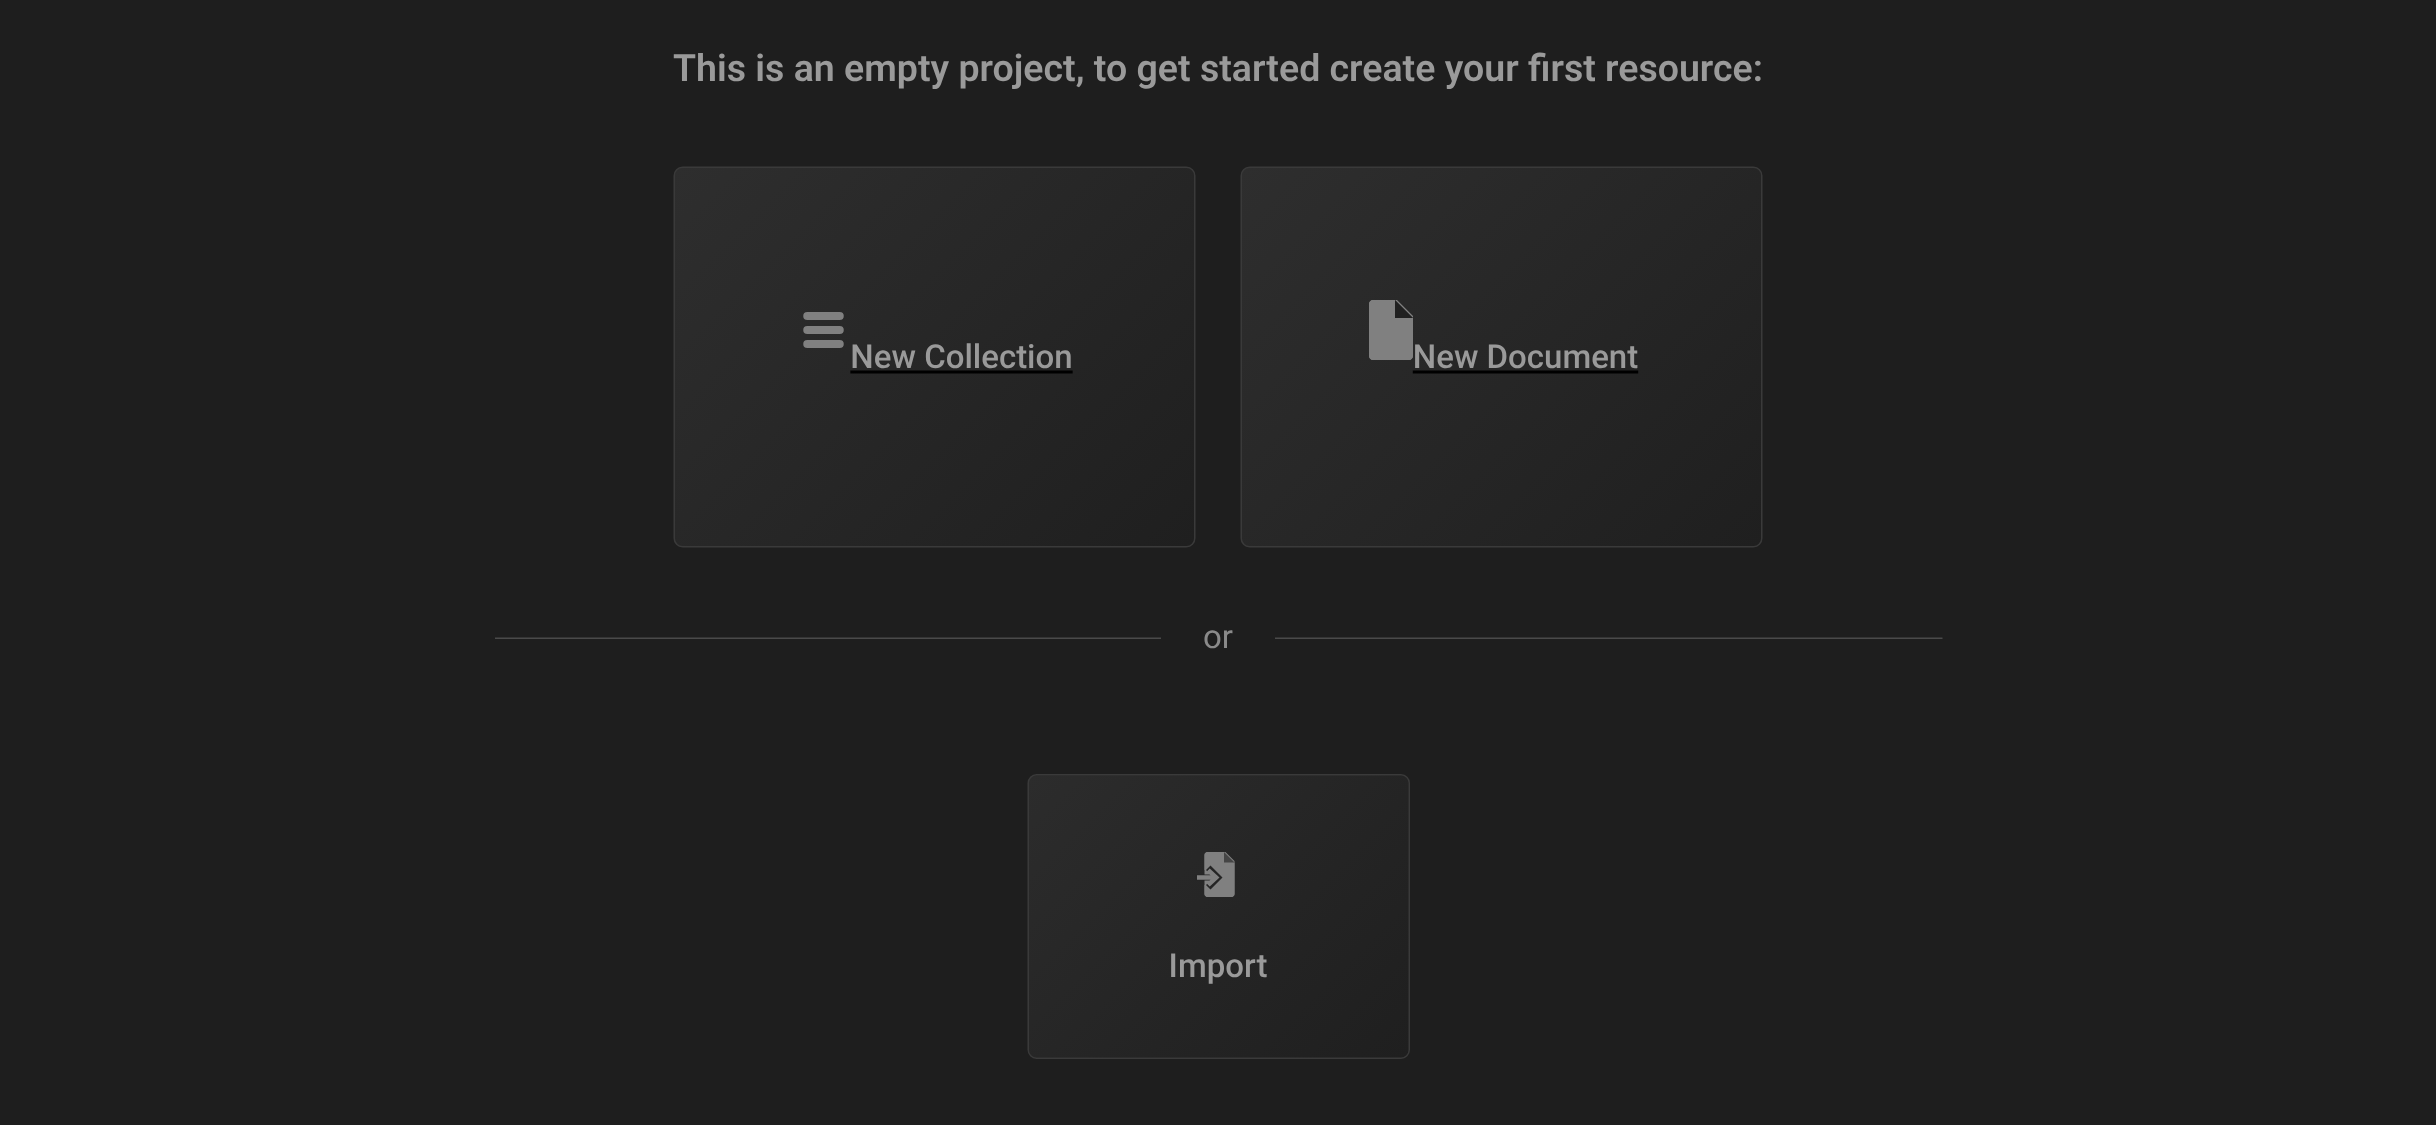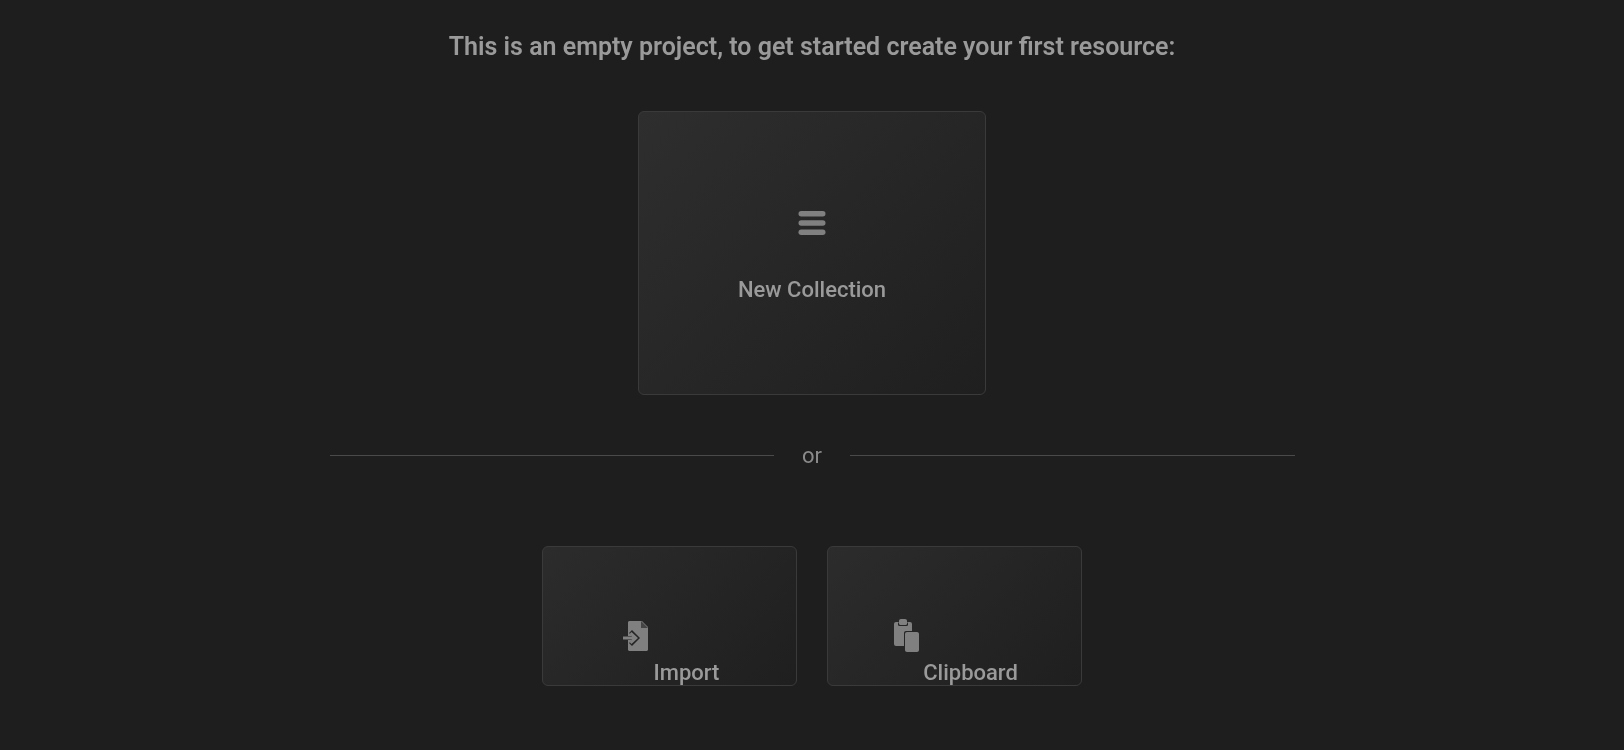--- a/index.html
+++ b/index.html
@@ -24,38 +24,40 @@
       font-weight: 600;
       margin-bottom: 50px;
     }
     .row {
       display: flex;
       gap: 30px;
       justify-content: center;
     }
     .card-large {
       width: 348px;
-      height: 284px;
+      height: 254px;
       border: 1px solid #3a3a3a;
       border-radius: 6px;
       background: linear-gradient(135deg, #2e2e2e 0%, #252525 60%, #1f1f1f 100%);
       display: flex;
-      flex-direction: column;
+      flex-direction: row;
       align-items: center;
       justify-content: center;
       cursor: pointer;
+      text-decoration: underline;
     }
     .card-small {
       width: 255px;
-      height: 140px;
+      height: 190px;
       border: 1px solid #3a3a3a;
       border-radius: 6px;
       background: linear-gradient(135deg, #2c2c2c 0%, #242424 60%, #1f1f1f 100%);
       display: flex;
-      align-items: flex-end;
+      flex-direction: column;
+      align-items: center;
       justify-content: center;
       cursor: pointer;
     }
     .icon-wrap-large {
       color: #808080;
       margin-bottom: 36px;
       display: flex;
       align-items: center;
       justify-content: center;
     }
@@ -105,20 +107,31 @@
     <span class="icon-wrap-large">
       <svg width="36" height="36" viewBox="0 0 24 24" fill="currentColor">
         <rect x="3" y="4" width="18" height="3.6" rx="1.8"></rect>
         <rect x="3" y="10.2" width="18" height="3.6" rx="1.8"></rect>
         <rect x="3" y="16.4" width="18" height="3.6" rx="1.8"></rect>
       </svg>
     </span>
     <span class="card-label-large">New Collection</span>
   </div>
 
+  <div class="card-large">
+    <span class="icon-wrap-large">
+      <svg width="32" height="40" viewBox="0 0 24 30" fill="currentColor">
+        <path d="M4 0 L16 0 L24 8 L24 28 C24 29.1 23.1 30 22 30 L4 30 C2.9 30 2 29.1 2 28 L2 2 C2 0.9 2.9 0 4 0 Z M15 1 L15 9 L23 9 L15 1 Z"></path>
+        <path d="M15 0 L15 9 L24 9 Z" fill="#252525"></path>
+        <path d="M4 0 L15 0 L15 9 L24 9 L24 28 C24 29.1 23.1 30 22 30 L4 30 C2.9 30 2 29.1 2 28 L2 2 C2 0.9 2.9 0 4 0 Z" fill="currentColor"></path>
+        <path d="M15 0 L24 9 L15 9 Z" fill="#1e1e1e" opacity="0.6"></path>
+      </svg>
+    </span>
+    <span class="card-label-large">New Document</span>
+  </div>
 
 
 </div>
 
 <div class="divider-row">
   <div class="hline"></div>
   <span class="or-text">or</span>
   <div class="hline"></div>
 </div>
 
@@ -131,29 +144,16 @@
         <path d="M10 2 L21 2 L21 9 L28 9 L28 30 C28 31.1 27.1 32 26 32 L10 32 C8.9 32 8 31.1 8 30 L8 4 C8 2.9 8.9 2 10 2 Z" fill="currentColor"></path>
         <path d="M21 2 L28 9 L21 9 Z" fill="#1e1e1e" opacity="0.6"></path>
         <path d="M2 17 L12 17 L9 14 L12 11 L20 19 L12 27 L9 24 L12 21 L2 21 Z" fill="#252525"></path>
         <path d="M3 17.5 L12 17.5 L9.5 15 L11.5 13 L18 19 L11.5 25 L9.5 23 L12 20.5 L3 20.5 Z" fill="currentColor"></path>
       </svg>
     </span>
     <span class="card-label-small">Import</span>
   </div>
 
 
-  <div class="card-small">
-    <span class="icon-wrap-small">
-      <svg width="32" height="34" viewBox="0 0 32 34" fill="currentColor">
-        <rect x="3" y="3" width="18" height="24" rx="2"></rect>
-        <rect x="8" y="0" width="8" height="6" rx="2"></rect>
-        <rect x="7" y="3" width="10" height="4" rx="1.5" fill="#252525"></rect>
-        <rect x="8" y="1" width="8" height="5" rx="1.5" fill="currentColor"></rect>
-        <path d="M15 12 L27 12 C28.1 12 29 12.9 29 14 L29 32 C29 33.1 28.1 34 27 34 L15 34 C13.9 34 13 33.1 13 32 L13 14 C13 12.9 13.9 12 15 12 Z" fill="#252525"></path>
-        <path d="M16 13 L26 13 C27.1 13 28 13.9 28 15 L28 31 C28 32.1 27.1 33 26 33 L16 33 C14.9 33 14 32.1 14 31 L14 15 C14 13.9 14.9 13 16 13 Z" fill="currentColor"></path>
-      </svg>
-    </span>
-    <span class="card-label-small">Clipboard</span>
-  </div>
 
 
 
 </div>
 
 </body></html>

